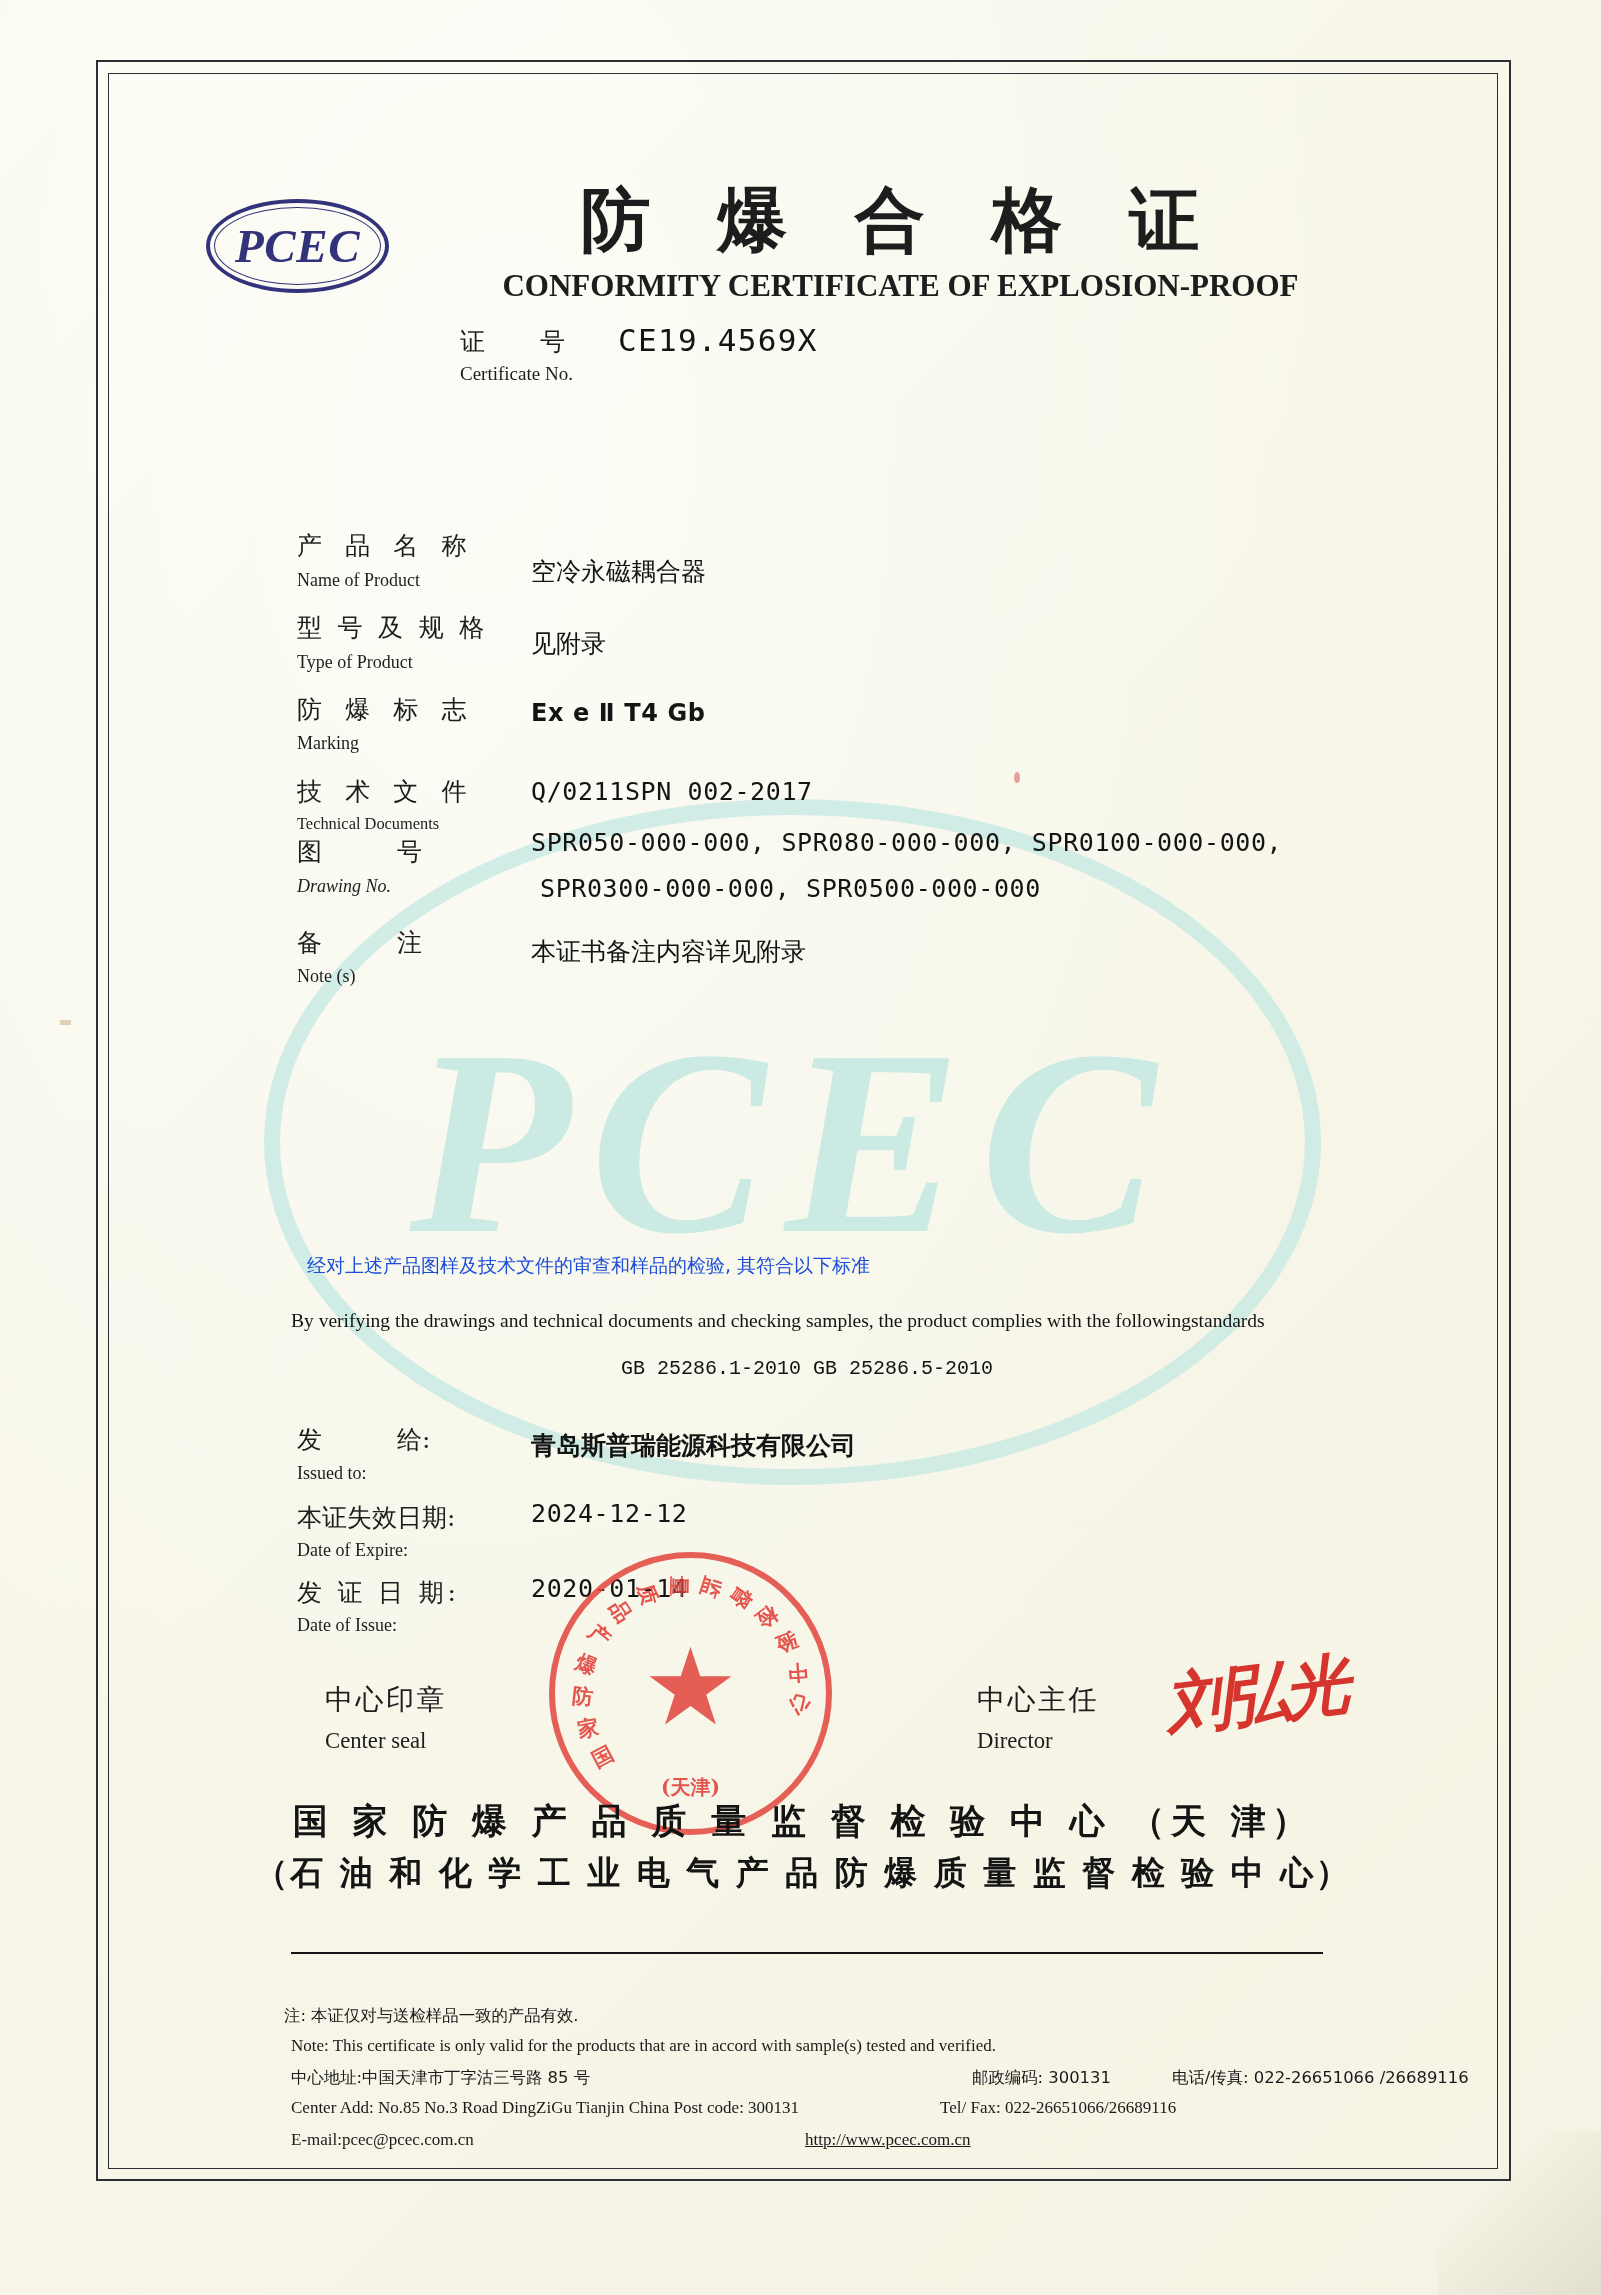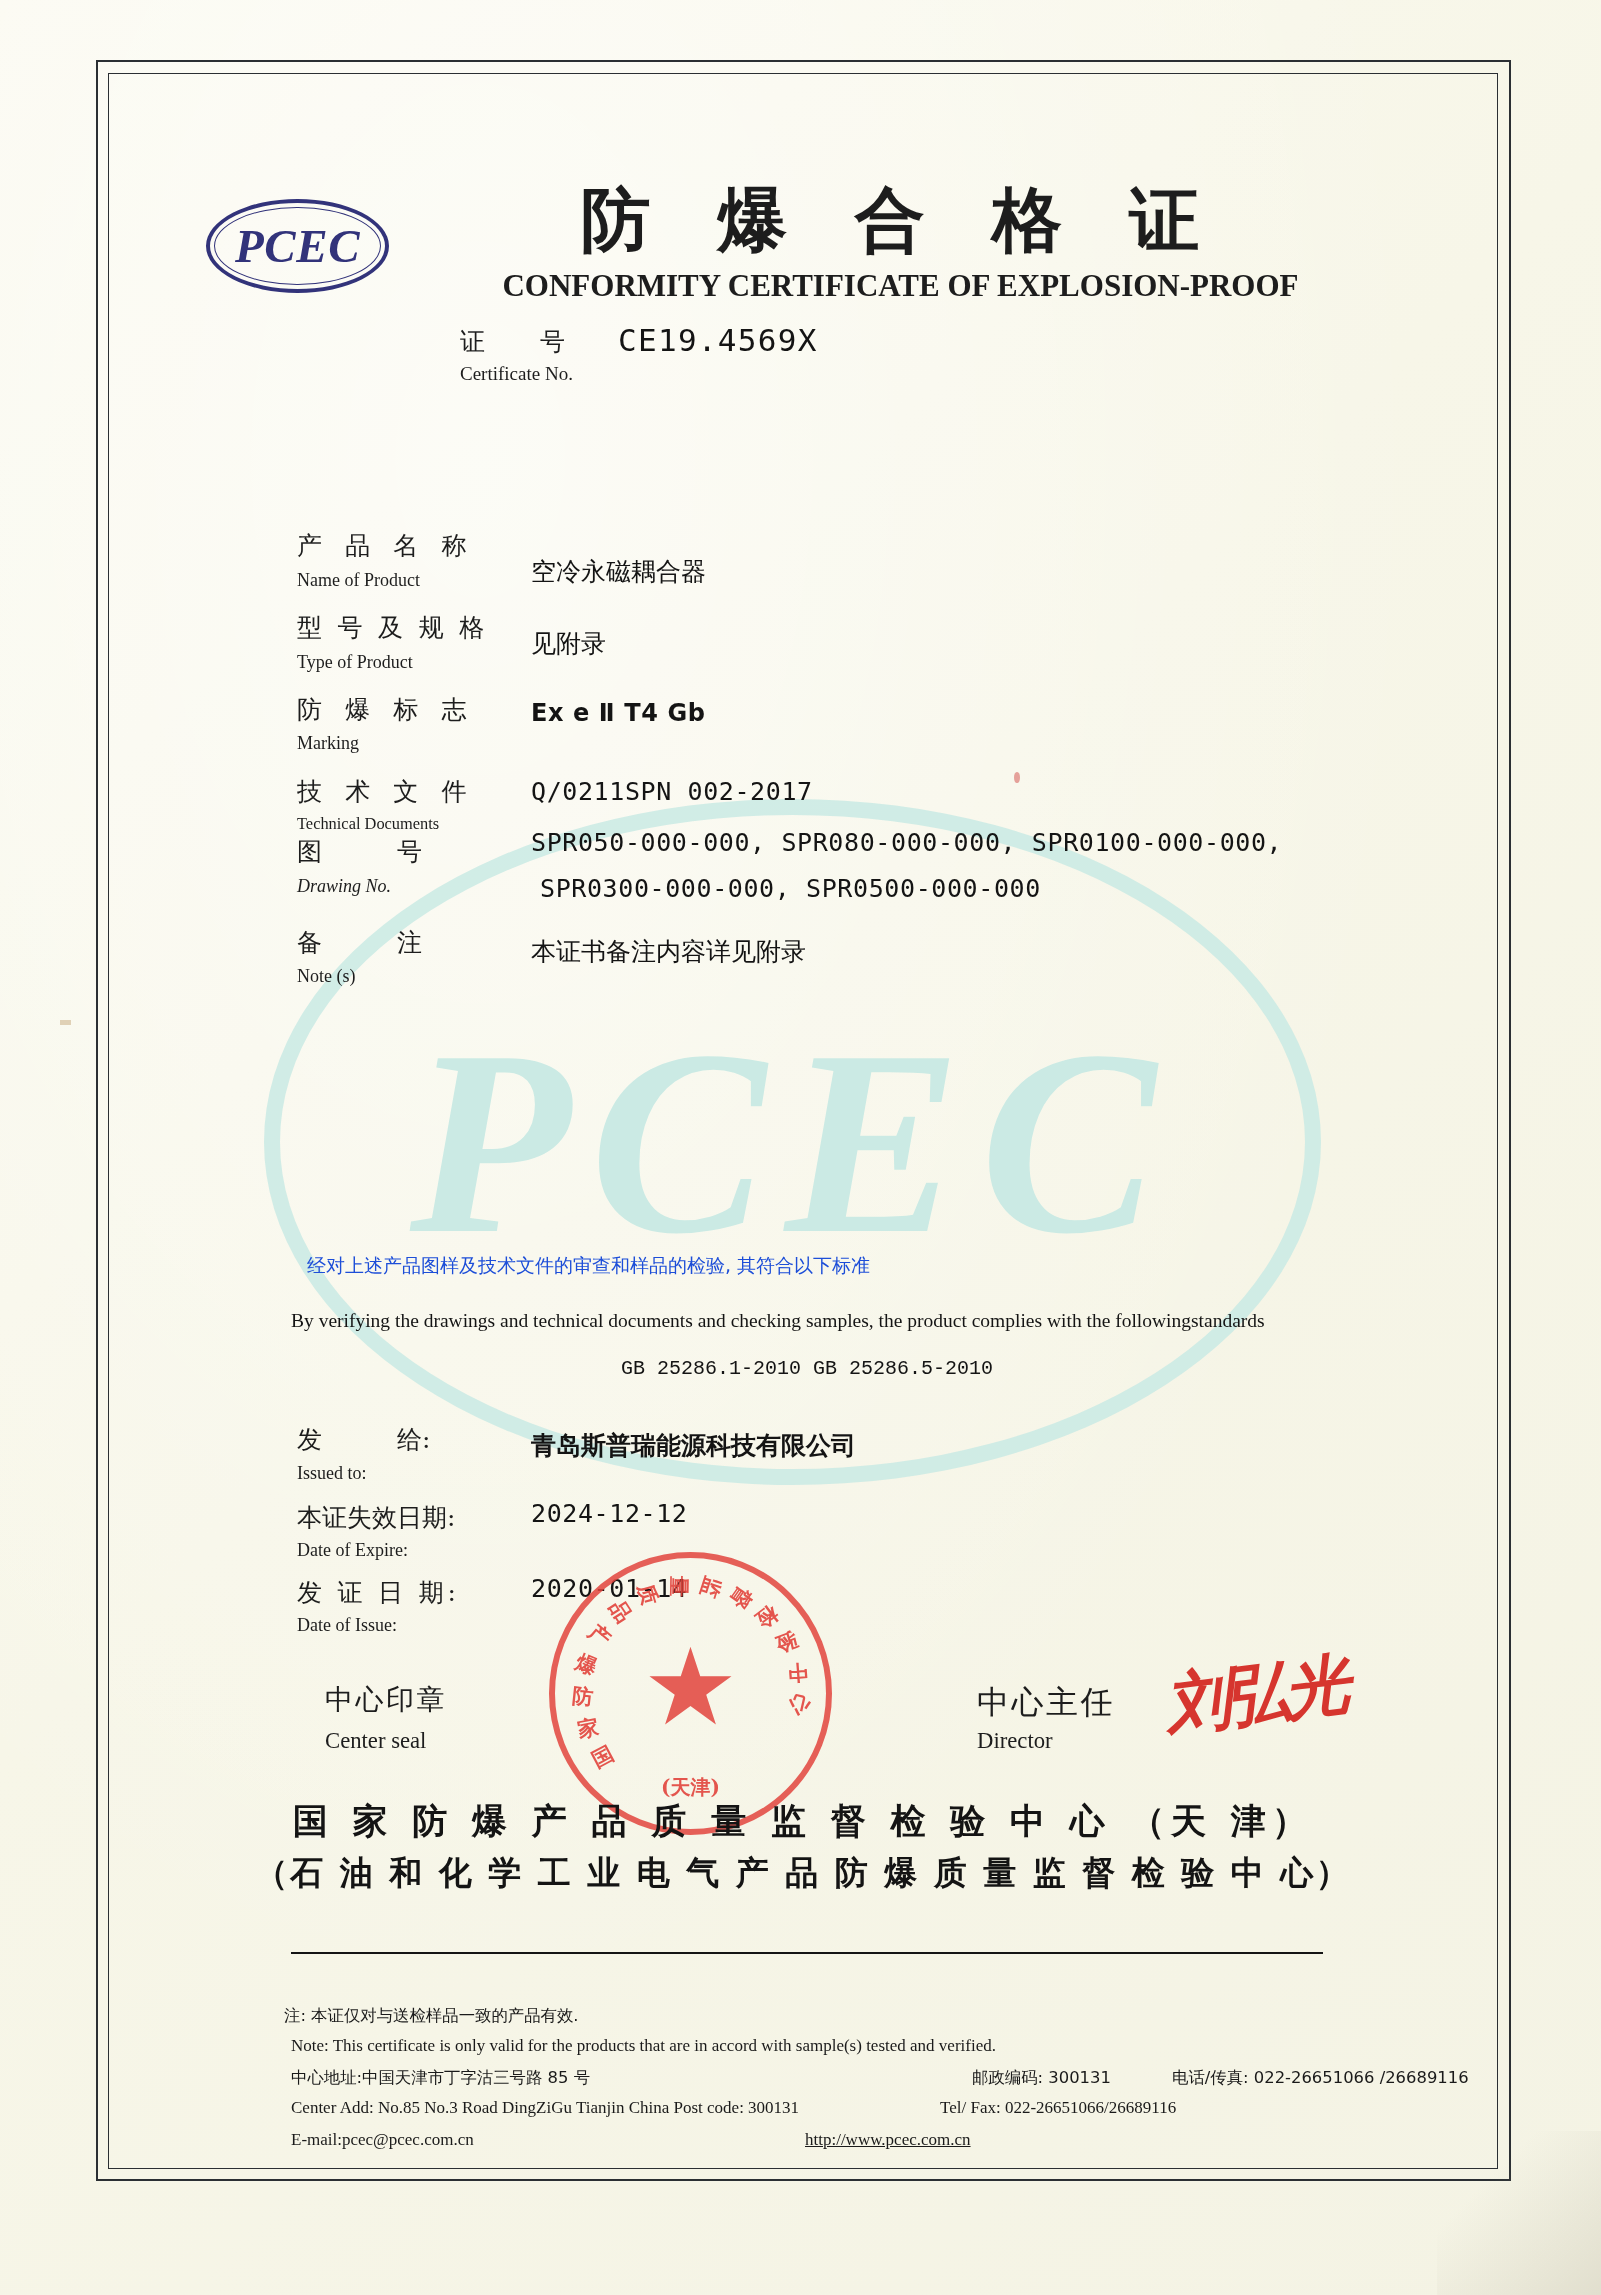--- a/index.html
+++ b/index.html
@@ -478,21 +478,21 @@
         <span style="transform: rotate(18deg) translate(0, -118px) rotate(90deg);">监</span>
         <span style="transform: rotate(35deg) translate(0, -118px) rotate(90deg);">督</span>
         <span style="transform: rotate(52deg) translate(0, -118px) rotate(90deg);">检</span>
         <span style="transform: rotate(69deg) translate(0, -118px) rotate(90deg);">验</span>
         <span style="transform: rotate(86deg) translate(0, -118px) rotate(90deg);">中</span>
         <span style="transform: rotate(103deg) translate(0, -118px) rotate(90deg);">心</span>
       </div>
       <div class="bottom-text">(天津)</div>
     </div>
 
-    <div class="field-label-cn" style="left:869px; top:1608px; font-size:32px; letter-spacing:2.5px;">中心主任</div>
+    <div class="field-label-cn" style="left:869px; top:1608px; font-size:28px; letter-spacing:2.5px;">中心主任</div>
     <div class="field-label-en" style="left:869px; top:1655px; font-size:22.7px;">Director</div>
     <div class="signature">刘弘光</div>
 
     <div class="org-cn1">国 家 防 爆 产 品 质 量 监 督 检 验 中 心 （天 津）</div>
     <div class="org-cn2">（石 油 和 化 学 工 业 电 气 产 品 防 爆 质 量 监 督 检 验 中 心）</div>
     <div class="org-underline"></div>
 
     <div class="note-line" style="left:176px; top:1932px;">注: 本证仅对与送检样品一致的产品有效.</div>
     <div class="note-line serif" style="left:183px; top:1963px;">Note: This certificate is only valid for the products that are in accord with sample(s) tested and verified.</div>
 

